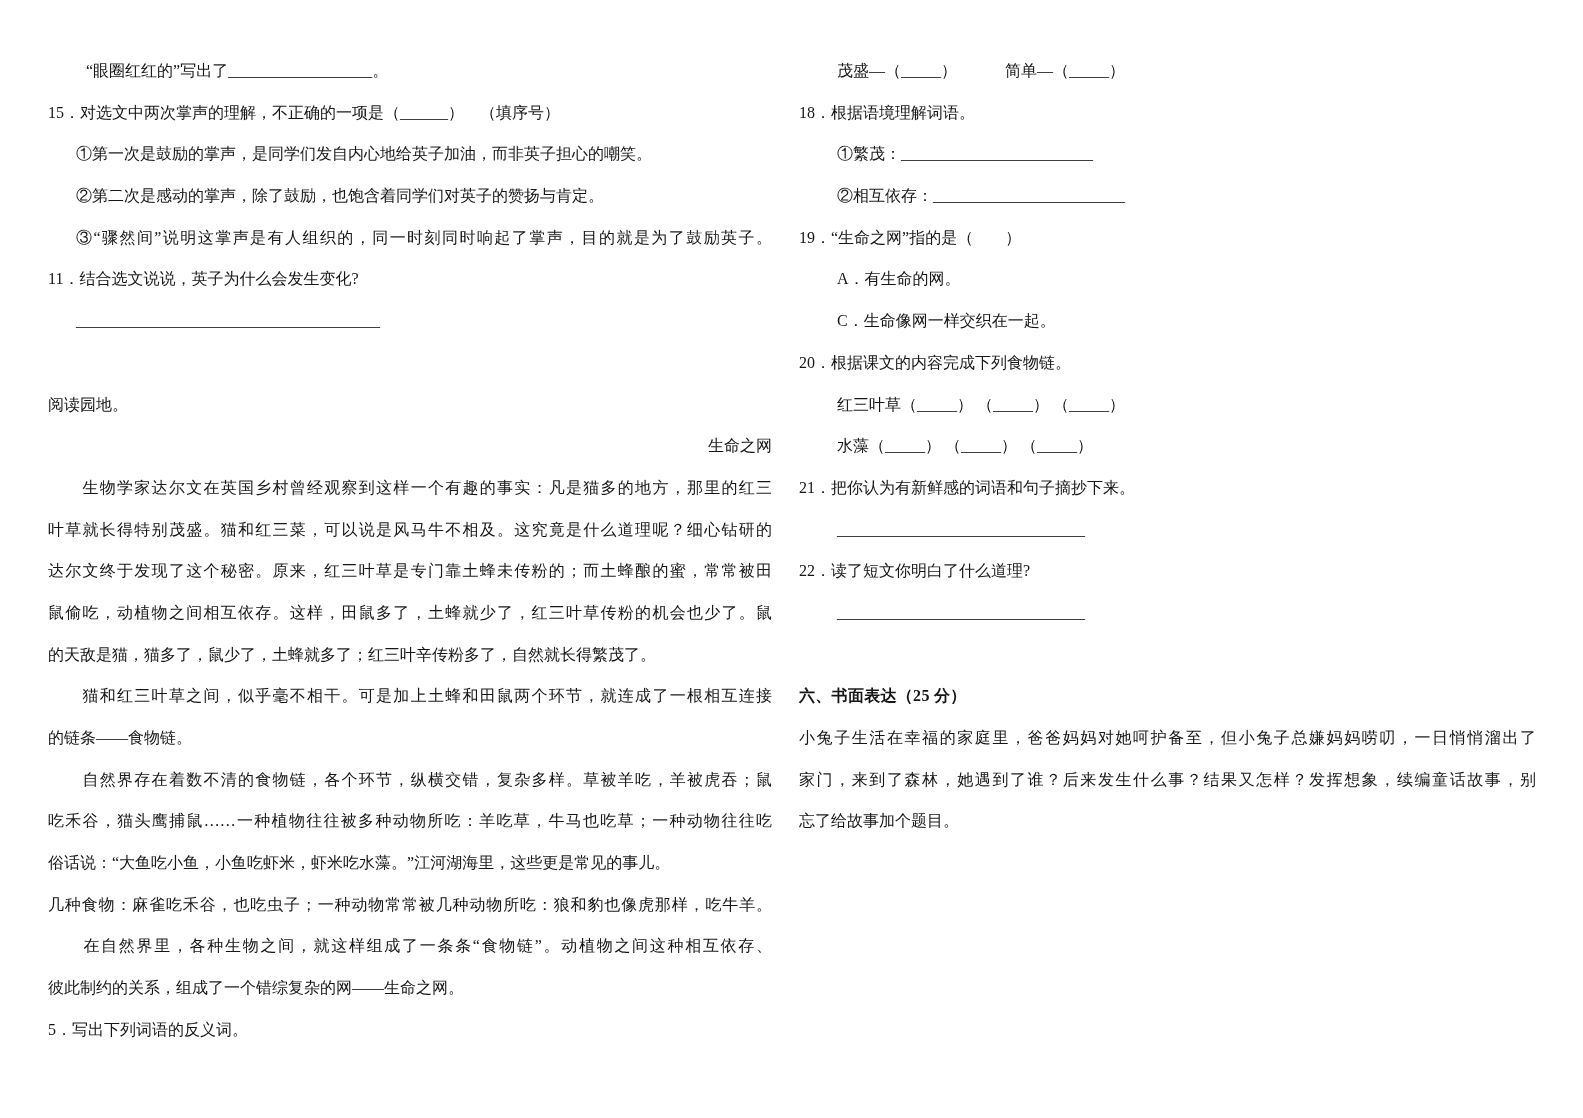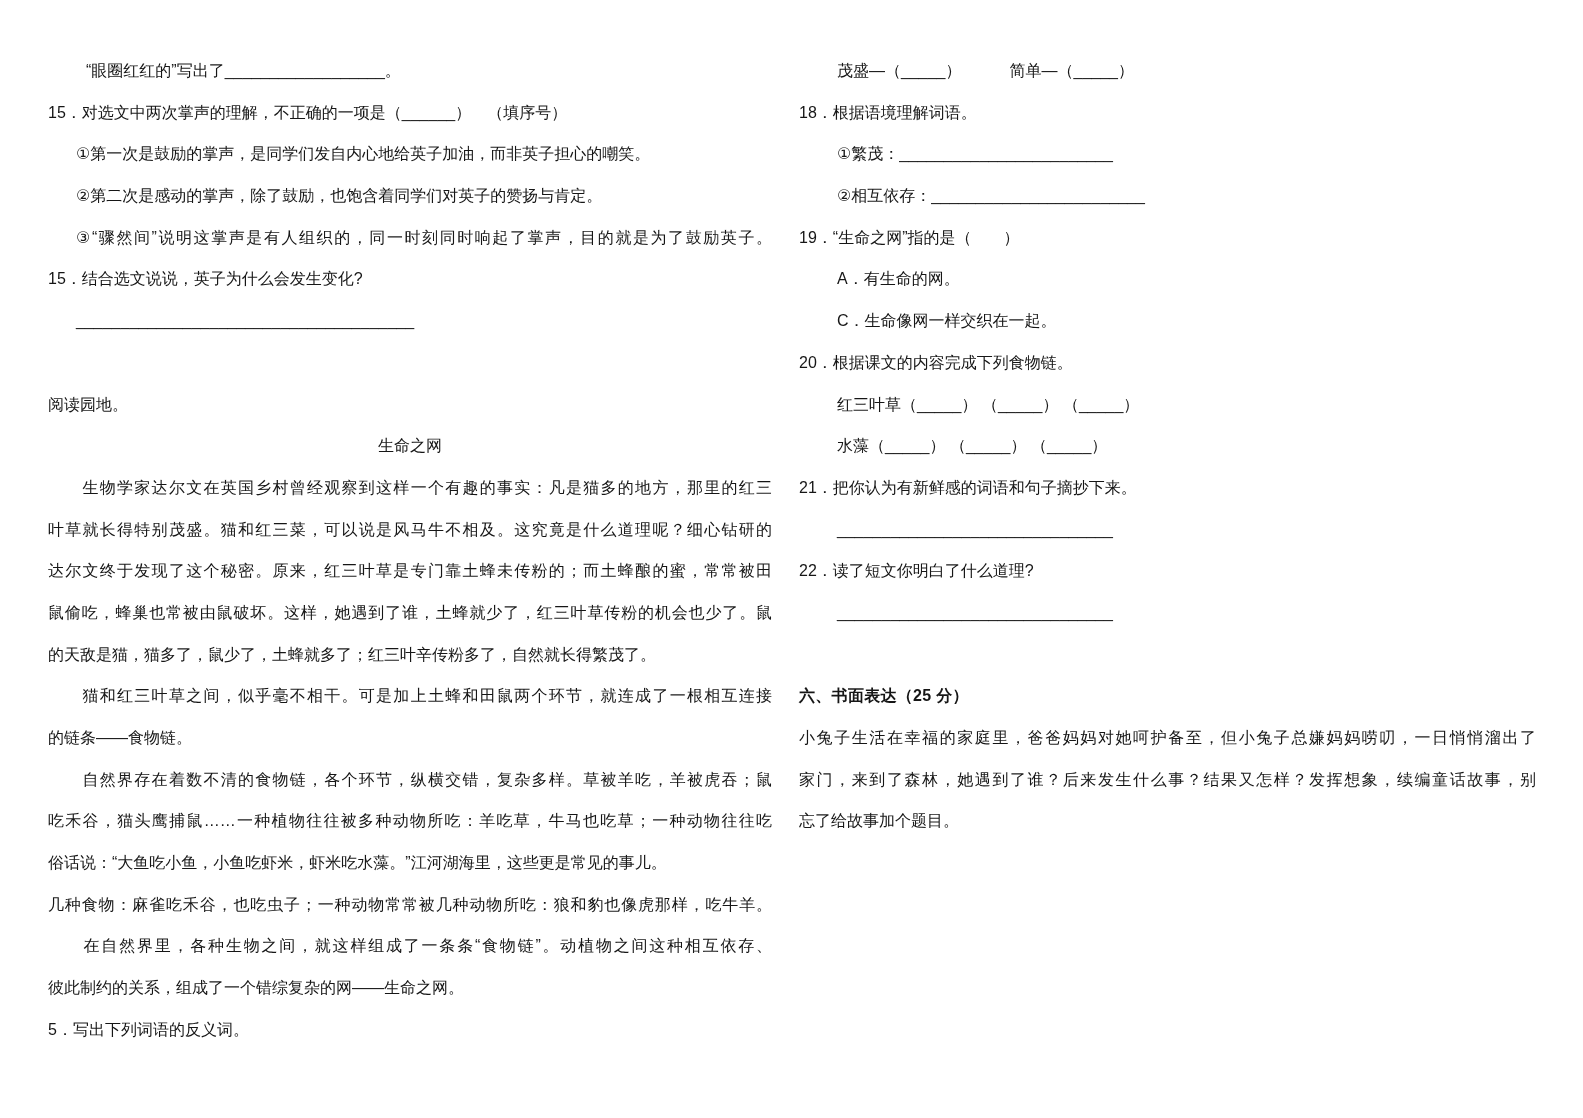--- a/index.html
+++ b/index.html
@@ -8,49 +8,49 @@
     background:#ffffff;
     color:#161616;
     font-family:"Liberation Sans","DejaVu Sans",sans-serif;
     position:relative;overflow:hidden;
   }
   .col{position:absolute;top:50px}
   .col.left{left:48px;width:724px}
   .col.right{left:799px;width:737px}
   .ln{
     height:41.7px;line-height:41.7px;
-    font-size:16px;white-space:pre;
+    font-size:16px;white-space:pre;font-family:Liberation Serif, serif;
   }
   .jst{white-space:normal;text-align:justify;text-align-last:justify;text-justify:inter-character}
   .ind1{padding-left:28px}
   .ind2{padding-left:38px}
-  .ctr{text-align:center;white-space:normal;padding-left:0}
+  .ctr{text-align:right;white-space:normal;padding-left:0}
   .bold{font-weight:bold;letter-spacing:0.3px}
   .sp{height:41.7px}
 </style>
 </head>
 <body>
 
 <div>
 
   <div class="col left">
     <div class="ln ind2">“眼圈红红的”写出了__________________。</div>
     <div class="ln">15．对选文中两次掌声的理解，不正确的一项是（______）　（填序号）</div>
     <div class="ln ind1">①第一次是鼓励的掌声，是同学们发自内心地给英子加油，而非英子担心的嘲笑。</div>
     <div class="ln ind1">②第二次是感动的掌声，除了鼓励，也饱含着同学们对英子的赞扬与肯定。</div>
     <div class="ln ind1 jst">③“骤然间”说明这掌声是有人组织的，同一时刻同时响起了掌声，目的就是为了鼓励英子。</div>
-    <div class="ln">15．结合选文说说，英子为什么会发生变化?</div>
+    <div class="ln">11．结合选文说说，英子为什么会发生变化?</div>
     <div class="ln ind1">______________________________________</div>
     <div class="ln sp"></div>
     <div class="ln">阅读园地。</div>
     <div class="ln ctr">生命之网</div>
     <div class="ln jst">　　生物学家达尔文在英国乡村曾经观察到这样一个有趣的事实：凡是猫多的地方，那里的红三</div>
     <div class="ln jst">叶草就长得特别茂盛。猫和红三菜，可以说是风马牛不相及。这究竟是什么道理呢？细心钻研的</div>
     <div class="ln jst">达尔文终于发现了这个秘密。原来，红三叶草是专门靠土蜂未传粉的；而土蜂酿的蜜，常常被田</div>
-    <div class="ln jst">鼠偷吃，蜂巢也常被由鼠破坏。这样，她遇到了谁，土蜂就少了，红三叶草传粉的机会也少了。鼠</div>
+    <div class="ln jst">鼠偷吃，动植物之间相互依存。这样，田鼠多了，土蜂就少了，红三叶草传粉的机会也少了。鼠</div>
     <div class="ln">的天敌是猫，猫多了，鼠少了，土蜂就多了；红三叶辛传粉多了，自然就长得繁茂了。</div>
     <div class="ln jst">　　猫和红三叶草之间，似乎毫不相干。可是加上土蜂和田鼠两个环节，就连成了一根相互连接</div>
     <div class="ln">的链条——食物链。</div>
     <div class="ln jst">　　自然界存在着数不清的食物链，各个环节，纵横交错，复杂多样。草被羊吃，羊被虎吞；鼠</div>
     <div class="ln jst">吃禾谷，猫头鹰捕鼠……一种植物往往被多种动物所吃：羊吃草，牛马也吃草；一种动物往往吃</div>
     <div class="ln">俗话说：“大鱼吃小鱼，小鱼吃虾米，虾米吃水藻。”江河湖海里，这些更是常见的事儿。</div>
     <div class="ln jst">几种食物：麻雀吃禾谷，也吃虫子；一种动物常常被几种动物所吃：狼和豹也像虎那样，吃牛羊。</div>
     <div class="ln jst">　　在自然界里，各种生物之间，就这样组成了一条条“食物链”。动植物之间这种相互依存、</div>
     <div class="ln">彼此制约的关系，组成了一个错综复杂的网——生命之网。</div>
     <div class="ln">5．写出下列词语的反义词。</div>

